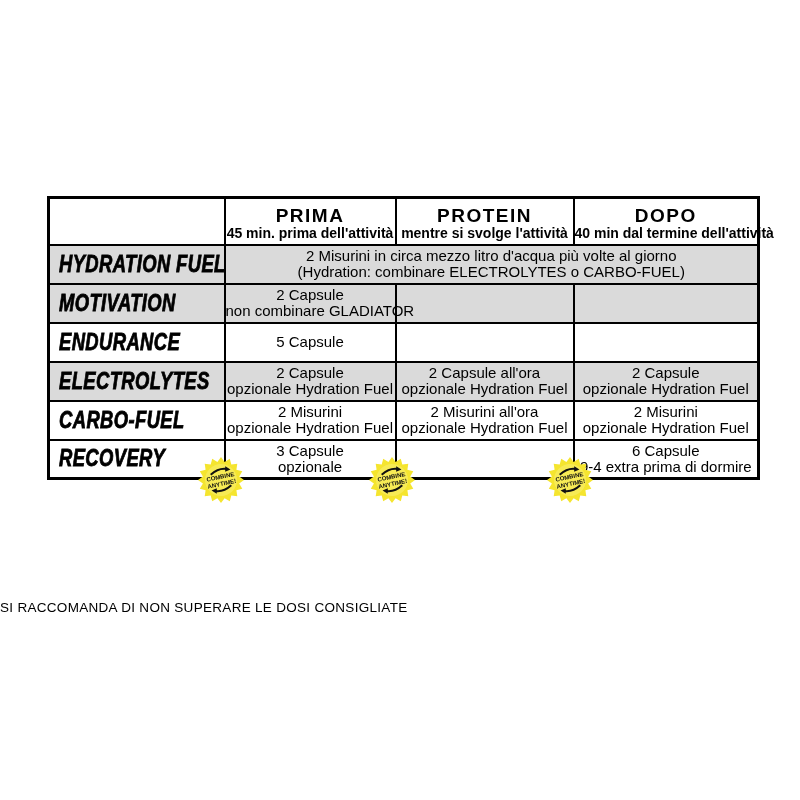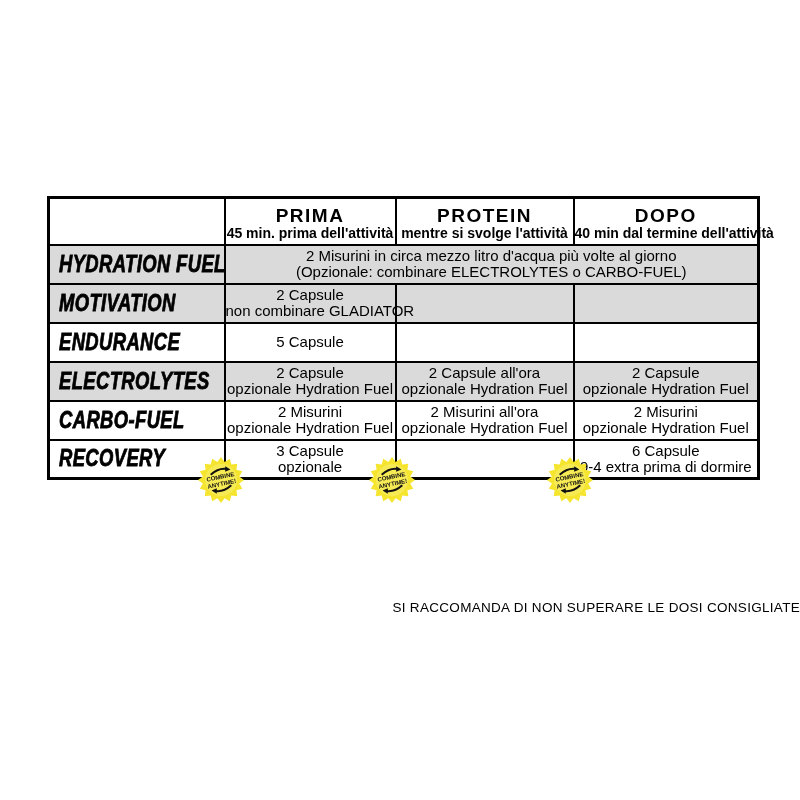--- a/index.html
+++ b/index.html
@@ -23,21 +23,21 @@
   .colsub  { font-size:14px; line-height:15px; white-space:nowrap; }
 
   th.rowlabel { text-align:left; padding-left:9px;font-style:italic; }
   .rscale { display:inline-block; transform:scaleX(0.80); transform-origin:0 50%;
             font-size:23px; font-weight:bold; white-space:nowrap; letter-spacing:0.5px;
             -webkit-text-stroke:0.8px #000; }
 
   td.cell { font-size:15px; line-height:16px; }
   td.cell div { white-space:nowrap; }
 
-  .footer { position:absolute; top:600px; left:0; width:800px; text-align:right;
+  .footer { position:absolute; top:600px; left:0; width:800px; text-align:left;
             font-size:13.5px; letter-spacing:0.3px; }
 
   .badge { position:absolute; width:46px; height:46px; z-index:5; }
   .badge svg { display:block; width:46px; height:46px; }
   #badge-1 { left:198px; top:457px; }
   #badge-2 { left:369px; top:457px; }
   #badge-3 { left:547px; top:457px; }
 </style>
 </head>
 <body>
@@ -68,21 +68,21 @@
           <div class="colsub">40 min dal termine dell'attività</div>
         </th>
       </tr>
     </thead>
     <tbody>
 
       <tr class="shade">
         <th class="rowlabel"><span class="rscale">HYDRATION FUEL</span></th>
         <td class="cell" colspan="3">
           <div>2 Misurini in circa mezzo litro d'acqua più volte al giorno</div>
-          <div>(Opzionale: combinare ELECTROLYTES o CARBO-FUEL)</div>
+          <div>(Hydration: combinare ELECTROLYTES o CARBO-FUEL)</div>
         </td>
       </tr>
 
 
       <tr class="shade">
         <th class="rowlabel"><span class="rscale">MOTIVATION</span></th>
         <td class="cell">
           <div>2 Capsule</div>
           <div>non combinare GLADIATOR</div>
         </td>

